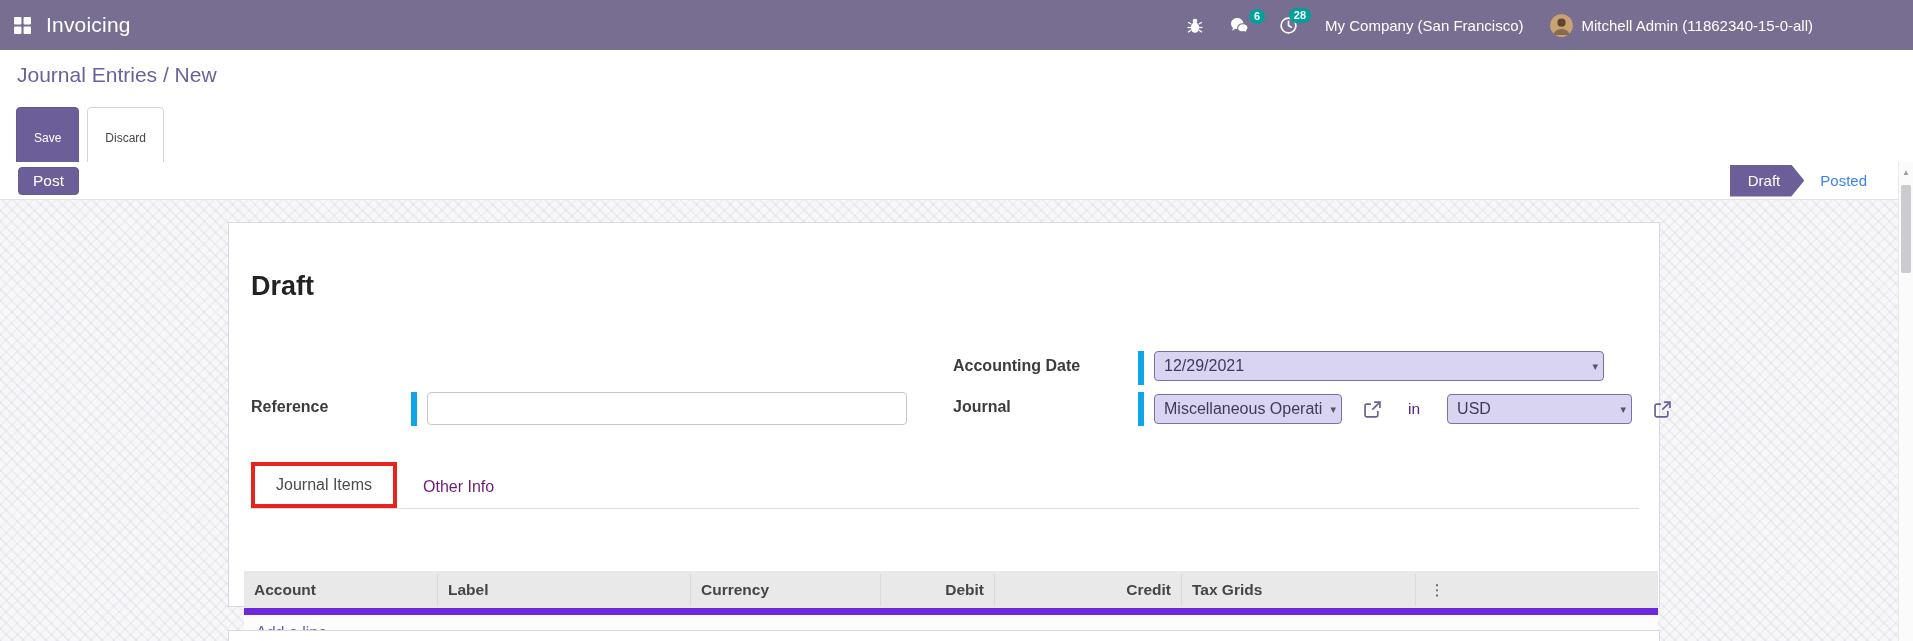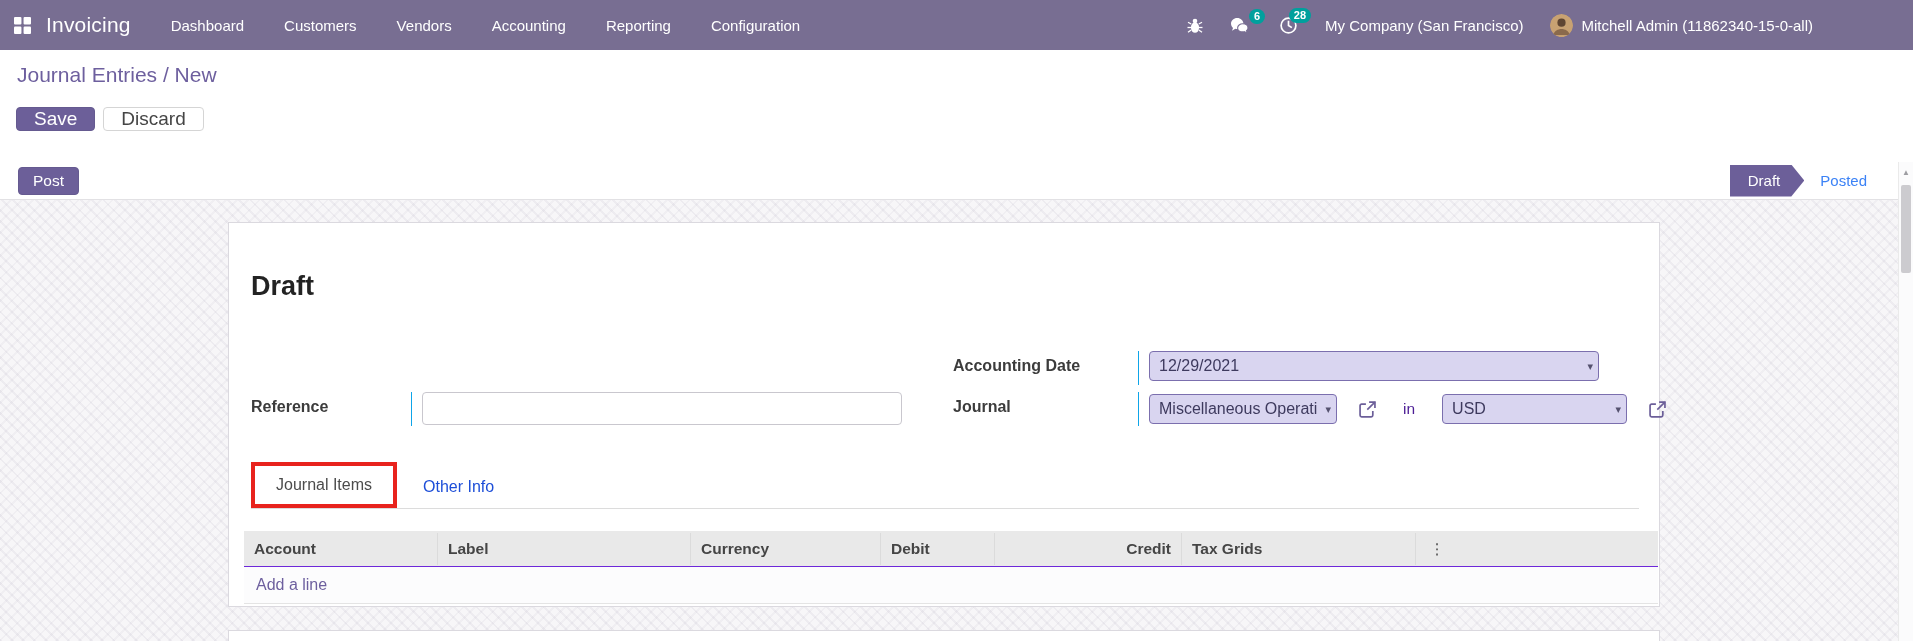--- a/index.html
+++ b/index.html
@@ -4,38 +4,38 @@
 <style>
   * { margin:0; padding:0; box-sizing:border-box; }
   html,body { width:1913px; height:641px; overflow:hidden; background:#fff;
               font-family:"Liberation Sans", sans-serif; }
   .screen { position:relative; width:1913px; height:641px; }
 
   
   .navbar { position:absolute; top:0; left:0; right:0; height:50px; background:#786e92;
             display:flex; align-items:center; color:#fff; padding-left:14px; }
   .apps-btn { display:flex; align-items:center; margin-right:15px; cursor:pointer; }
-  .brand { font-size:21px; letter-spacing:.2px; margin-right:40px; cursor:pointer; }
+  .brand { font-size:21px; letter-spacing:.2px; margin-right:24px; cursor:pointer; }
   .nav-menus { display:flex; gap:40px; font-size:15px; }
   .nav-menus span { cursor:pointer; white-space:nowrap; }
   .nav-right { margin-left:auto; display:flex; align-items:center; gap:27px; padding-right:100px; }
   .nav-ico { position:relative; display:flex; align-items:center; cursor:pointer; }
   .badge { position:absolute; top:-8px; right:-13px; background:#00a09d; color:#fff;
            border-radius:9px; font-size:11px; line-height:13px; padding:1px 5px; font-weight:700; }
   .nav-company, .nav-user { font-size:15px; white-space:nowrap; cursor:pointer; }
   .user-wrap { display:flex; align-items:center; gap:8px; cursor:pointer; }
   .avatar { width:23px; height:23px; border-radius:50%; overflow:hidden; display:block; }
 
   
   .control-panel { position:absolute; top:50px; left:0; right:0; height:142px; background:#fff;
                    border-bottom:1px solid #e4e3e6; }
   .breadcrumb { position:absolute; top:13px; left:17px; font-size:21px; color:#6d5f9e; }
   .breadcrumb .bc-link { cursor:pointer; }
   .cp-buttons { position:absolute; top:57px; left:16px; display:flex; gap:8px; }
-  .btn { font-size:19px; border-radius:4px; padding:0 17px; cursor:pointer;
+  .btn { font-size:12px; border-radius:4px; padding:23px 17px; cursor:pointer;
          font-family:"Liberation Sans", sans-serif; }
   .btn-primary { background:#6c5f99; border:1px solid #655a90; color:#fff; }
   .btn-secondary { background:#fff; border:1px solid #d5d5d5; color:#454545; }
 
   
   .statusbar-row { position:absolute; top:162px; left:0; right:0; height:38px; background:#fff;
                    border-bottom:1px solid #e2e1e4; display:flex; align-items:center;
                    padding:0 30px 0 18px; }
   .btn-post { padding:4px 14px; font-size:15.5px; }
   .stepper { margin-left:auto; display:flex; align-items:center; height:32px; }
@@ -55,48 +55,48 @@
   .chatter-card { position:absolute; left:228px; top:430px; width:1432px; height:11px;
                   background:#fff; border:1px solid #dbd9df; border-bottom:none; }
 
   .record-title { position:absolute; left:22px; top:48px; font-size:27px; font-weight:700; color:#232323; }
 
   .fields { position:absolute; left:22px; top:128px; display:flex; align-items:flex-end; }
   .fgroup { display:grid; align-items:start; row-gap:7px; }
   .fgroup-left  { grid-template-columns:160px 490px; }
   .fgroup-right { grid-template-columns:185px 460px; margin-left:52px; }
   .flabel { font-size:16px; font-weight:700; color:#3c3c3c; padding-top:6px; }
-  .fcell { border-left:1px solid #0ea5e9; padding-left:10px; min-height:34px; }
+  .fcell { border-left:6px solid #0ea5e9; padding-left:10px; min-height:34px; }
   .txt-input { width:480px; height:33px; border:1px solid #c9c7ce; border-radius:4px; background:#fff;
                font-size:16px; padding:0 10px; font-family:"Liberation Sans", sans-serif; }
   .o-select { position:relative; background:#d9d5f0; border:1px solid #7b6fae; border-radius:4px;
               height:30px; line-height:28px; padding:0 20px 0 9px; font-size:16px; color:#3e3a5e;
               overflow:hidden; white-space:nowrap; cursor:pointer; }
   .o-select .caret { position:absolute; right:5px; top:0; line-height:29px; font-size:11px; color:#55516e; }
   .sel-date { width:450px; }
   .sel-journal { width:188px; flex:none; }
   .sel-currency { width:185px; flex:none; }
   .journal-row { display:flex; align-items:center; gap:22px; }
   .in-word { font-size:15.5px; color:#4c1d95; margin:0 5px; }
   .ext-link { display:flex; align-items:center; cursor:pointer; }
 
   .tabs { position:absolute; left:22px; top:240px; width:1388px; display:flex; align-items:flex-end;
           border-bottom:1px solid #dcdcdc; height:46px; }
   .annotation-box { border:4px solid #e8231d; height:46px; display:flex; }
   .tab { font-size:16px; cursor:pointer; display:flex; align-items:center; }
   .tab-active { color:#4c4c4c; padding:8px 21px; }
-  .tab-idle { color:#1d4ed8; padding:0 12px; margin-left:14px; height:42px; }
+  .tab-idle { color:#701a75; padding:0 12px; margin-left:14px; height:42px; }
 
   .jtable { position:absolute; left:15px; top:308px; width:1414px; font-size:15.5px; }
-  .jhead { display:flex; height:36px; background:#e9e9e9; border-bottom:1px solid #6d28d9;
-           align-items:center; font-weight:700; color:#454545; }
+  .jhead { display:flex; height:44px; background:#e9e9e9; border-bottom:7px solid #6d28d9;
+           align-items:center; font-weight:700; color:#454545;margin-top:40px; }
   .jhead .hc { padding:0 10px; border-right:1px solid #dbdbdb; height:32px; line-height:32px;
                overflow:hidden; white-space:nowrap; cursor:pointer; }
   .hc.c1{width:194px;} .hc.c2{width:200px;} .hc.c3{width:253px;} .hc.c4{width:190px;}
-  .hc.c5{width:114px;text-align:left;} .hc.c6{width:187px;text-align:right;}
+  .hc.c5{width:114px;text-align:right;} .hc.c6{width:187px;text-align:right;}
   .hc.c7{width:234px;} .hc.c8{width:42px;border-right:none;text-align:center;font-weight:400;
          color:#4c4c4c; font-size:15px; cursor:pointer;}
   .jbody { height:37px; background:#fcfcfd; border-bottom:1px solid #e4e4e4; display:flex;
            align-items:center; padding-left:12px; }
   .add-line { color:#6d5f9e; font-size:16px; cursor:pointer; }
 
   
   .scrollbar { position:absolute; top:162px; right:0; width:15px; height:479px; background:#fbfbfc;
                border-left:1px solid #eaeaea; }
   .scroll-up { text-align:center; font-size:8px; color:#9d9da2; padding-top:6px; cursor:pointer; }
@@ -111,28 +111,20 @@
   <header class="navbar">
     <span class="apps-btn">
       <svg width="17" height="17" viewBox="0 0 16 16" fill="#fff">
         <rect x="0" y="0" width="7" height="7" rx="1"></rect>
           <rect x="9" y="0" width="7" height="7" rx="1"></rect>
         <rect x="0" y="9" width="7" height="7" rx="1"></rect>
           <rect x="9" y="9" width="7" height="7" rx="1"></rect>
       </svg>
     </span>
     <span class="brand">Invoicing</span>
-    <nav class="nav-menus">
-      <span>Dashboard</span>
-      <span>Customers</span>
-      <span>Vendors</span>
-      <span>Accounting</span>
-      <span>Reporting</span>
-      <span>Configuration</span>
-    </nav>
     <div class="nav-right">
       <span class="nav-ico">
         <svg width="16" height="17" viewBox="0 0 16 17">
           <g stroke="#fff" stroke-width="1.3">
             <line x1="4.2" y1="7" x2="1" y2="5.2"></line>
               <line x1="4" y1="10.5" x2="0.5" y2="10.5"></line>
             <line x1="4.2" y1="13" x2="1" y2="15.2"></line>
               <line x1="11.8" y1="7" x2="15" y2="5.2"></line>
             <line x1="12" y1="10.5" x2="15.5" y2="10.5"></line>
               <line x1="11.8" y1="13" x2="15" y2="15.2"></line>

